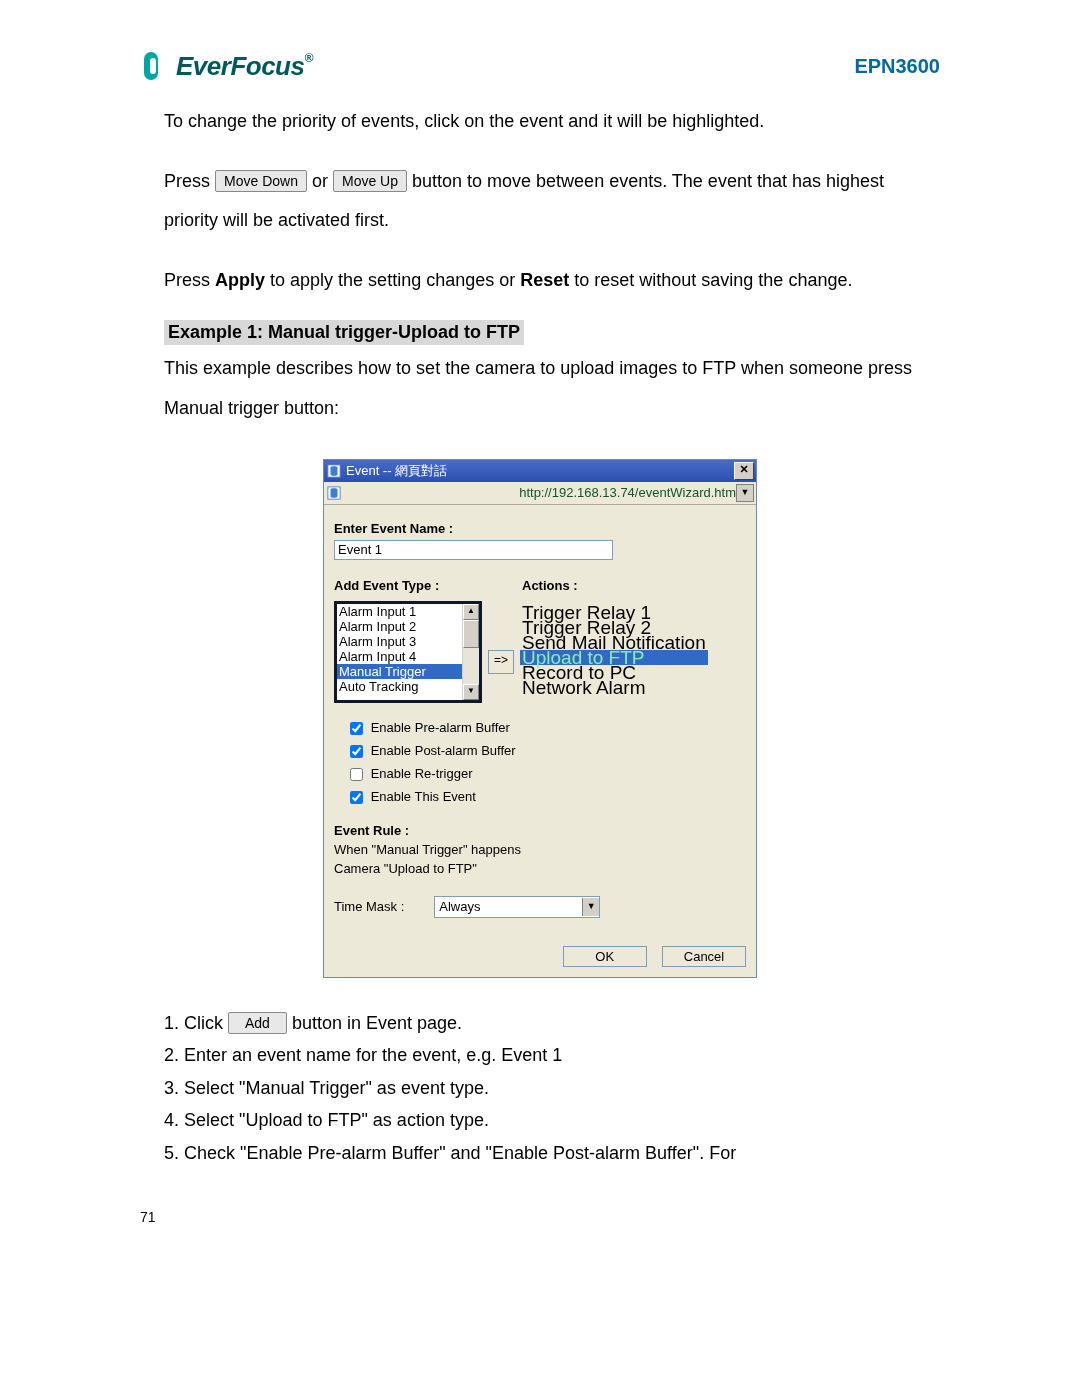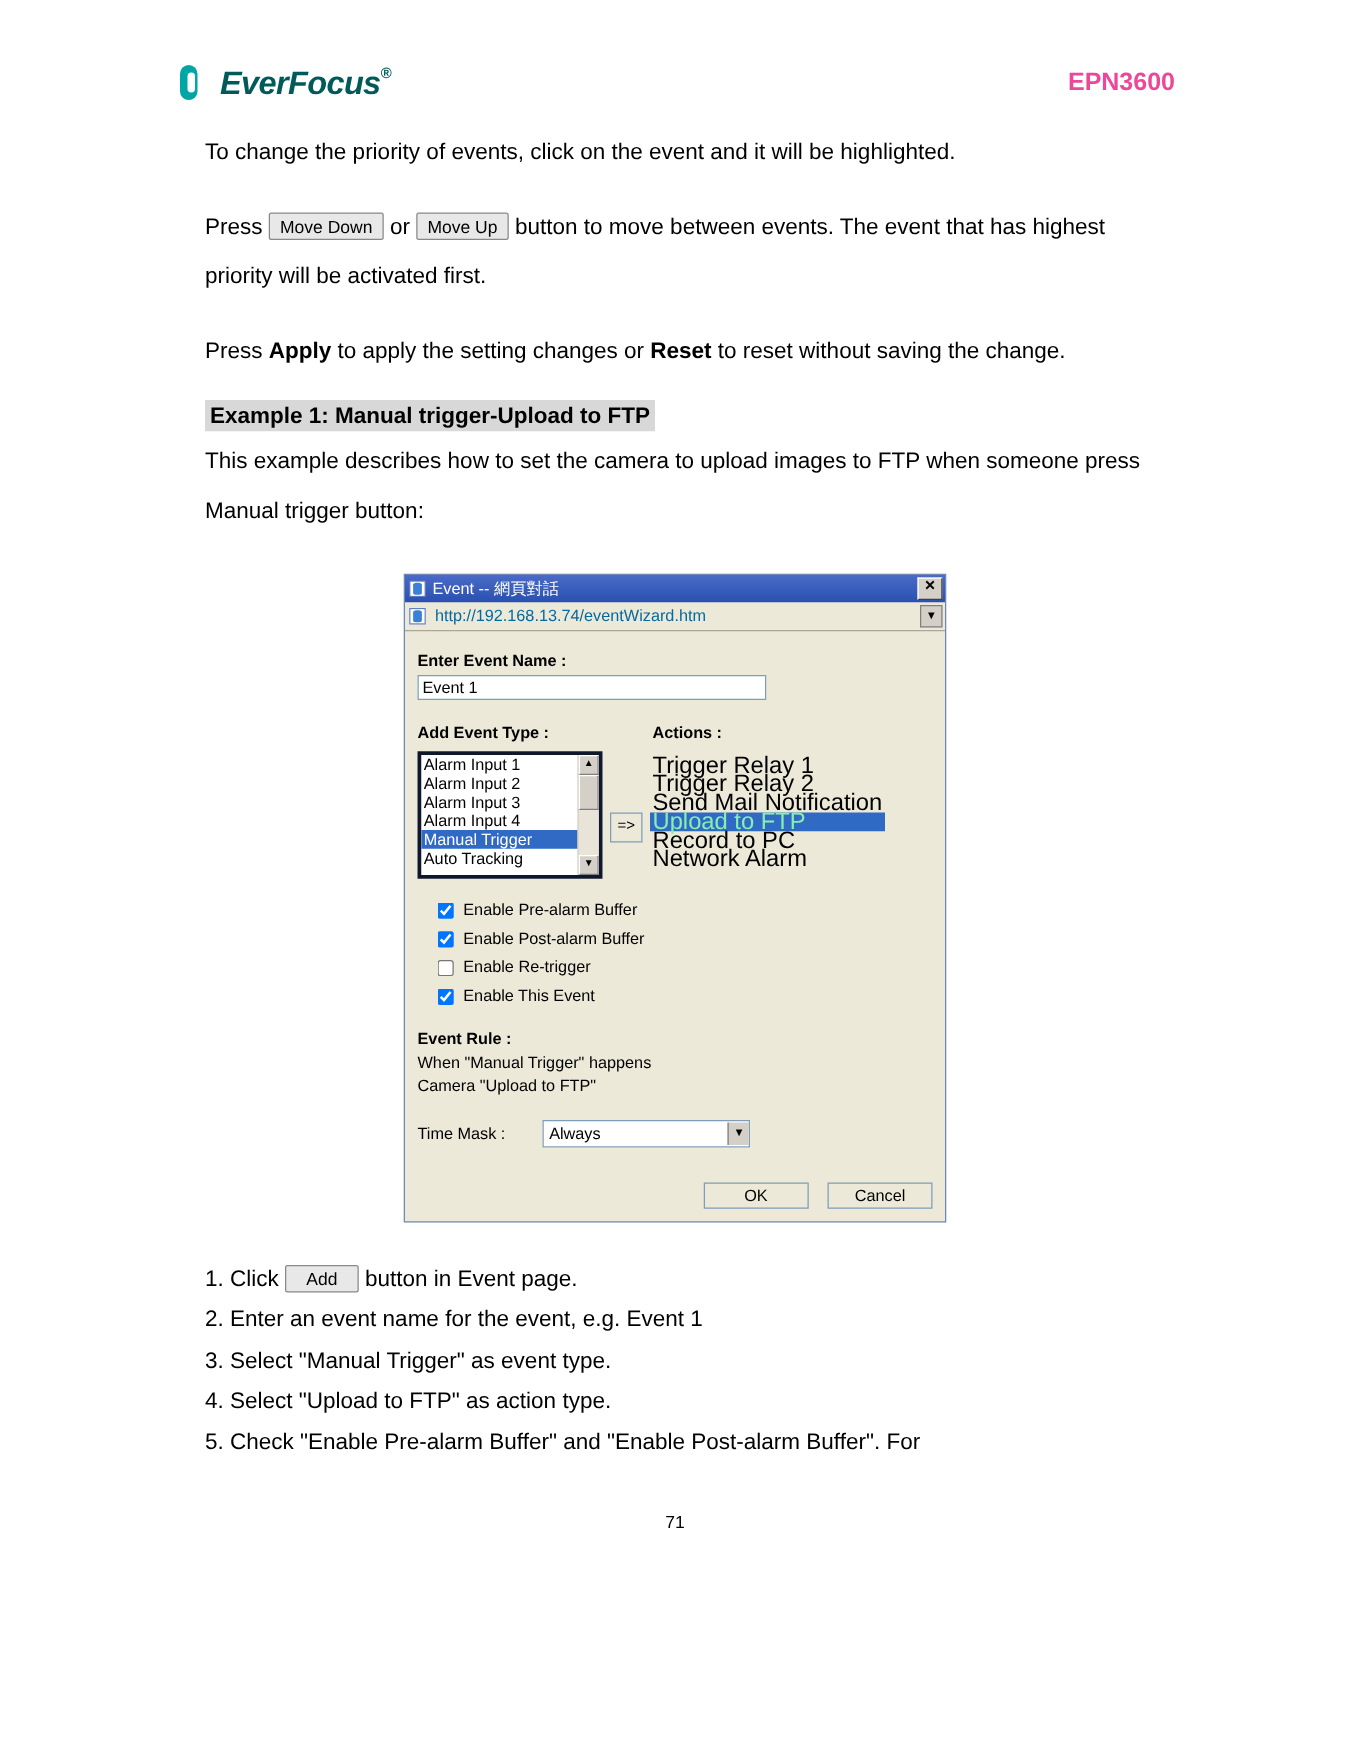--- a/index.html
+++ b/index.html
@@ -39,21 +39,21 @@
     letter-spacing: -0.5px;
   }
   .logo-reg {
     font-size: 12px;
     vertical-align: top;
     color: #005a5a;
   }
   .product-name {
     font-size: 20px;
     font-weight: bold;
-    color: #ec4899;
+    color: #0369a1;
     padding-bottom: 4px;
   }
   .body-text {
     font-size: 18px;
     line-height: 2.2;
     margin: 0 0 10px 0;
     padding-left: 24px;
   }
   .para2 { margin-top: 20px; margin-bottom: 20px; }
   .btn-inline {
@@ -134,22 +134,23 @@
   .addr-icon {
     width: 16px; height: 16px;
     margin-right: 4px;
     display: inline-flex;
     align-items: center;
     justify-content: center;
   }
   .addr-url {
     flex: 1;
     font-size: 13px;
-    color: #0369a1;
+    color: #14532d;
     padding-left: 2px;
+    text-align: right;
   }
   .addr-drop {
     width: 16px; height: 16px;
     background: #d4d0c8;
     border: 1px solid #808080;
     text-align: center;
     font-size: 9px;
     line-height: 14px;
   }
   .dlg-body {
@@ -303,21 +304,20 @@
     display: inline-block;
     min-width: 66px;
     padding: 2px 8px;
     border: 1px solid #7f9db9;
     background: #ece9d8;
     font-size: 13px;
     text-align: center;
     font-family: Tahoma, sans-serif;
   }
   .pagenum {
-    text-align: center;
     margin-top: 40px;
     font-size: 14px;
   }
   ol.steps {
     font-size: 18px;
     line-height: 1.7;
     margin: 20px 0 0 24px;
     padding-left: 20px;
   }
   ol.steps li {

